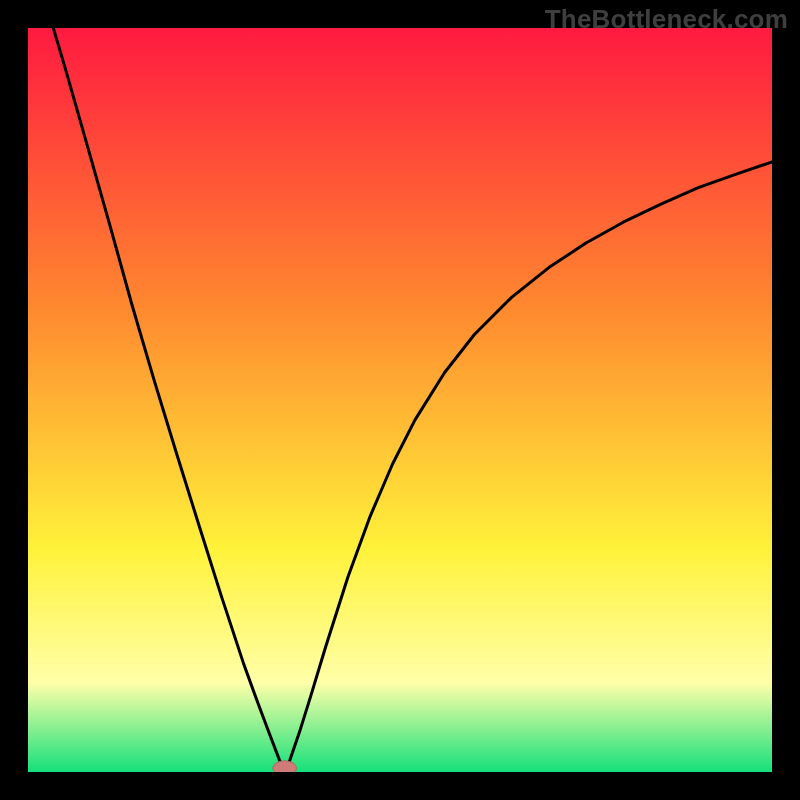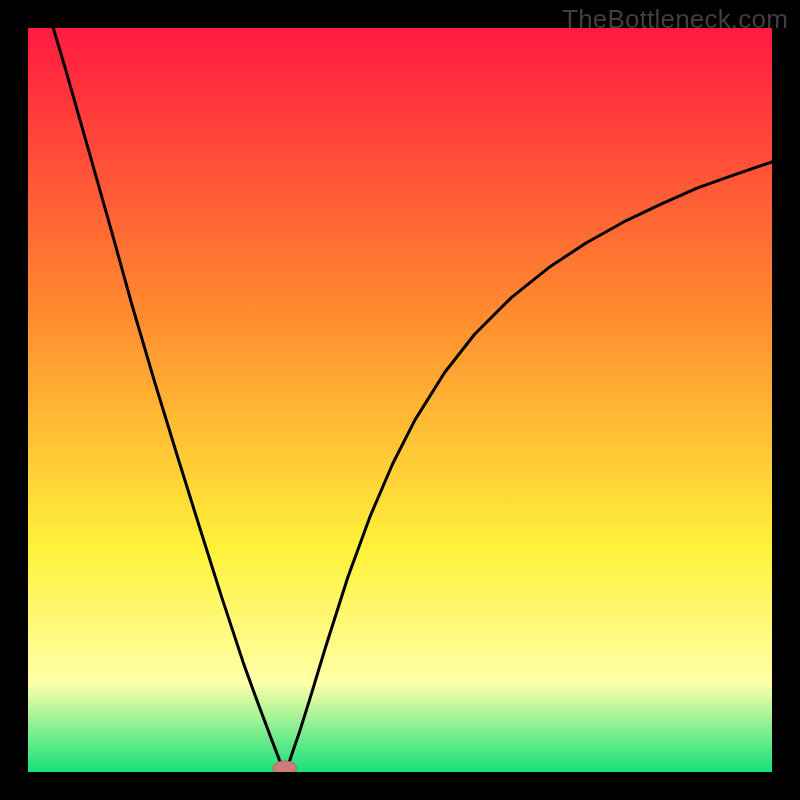--- a/index.html
+++ b/index.html
@@ -16,21 +16,21 @@
     width: 800px;
     height: 800px;
     background: #000;
   }
   .watermark {
     position: absolute;
     top: 4px;
     right: 12px;
     color: #3f3f3f;
     font-size: 26px;
-    font-weight: 400;
+    font-weight: 700;
     letter-spacing: 0.2px;
     user-select: none;
   }
   .plot-wrap {
     position: absolute;
     left: 28px;
     top: 28px;
     width: 744px;
     height: 744px;
     overflow: hidden;

